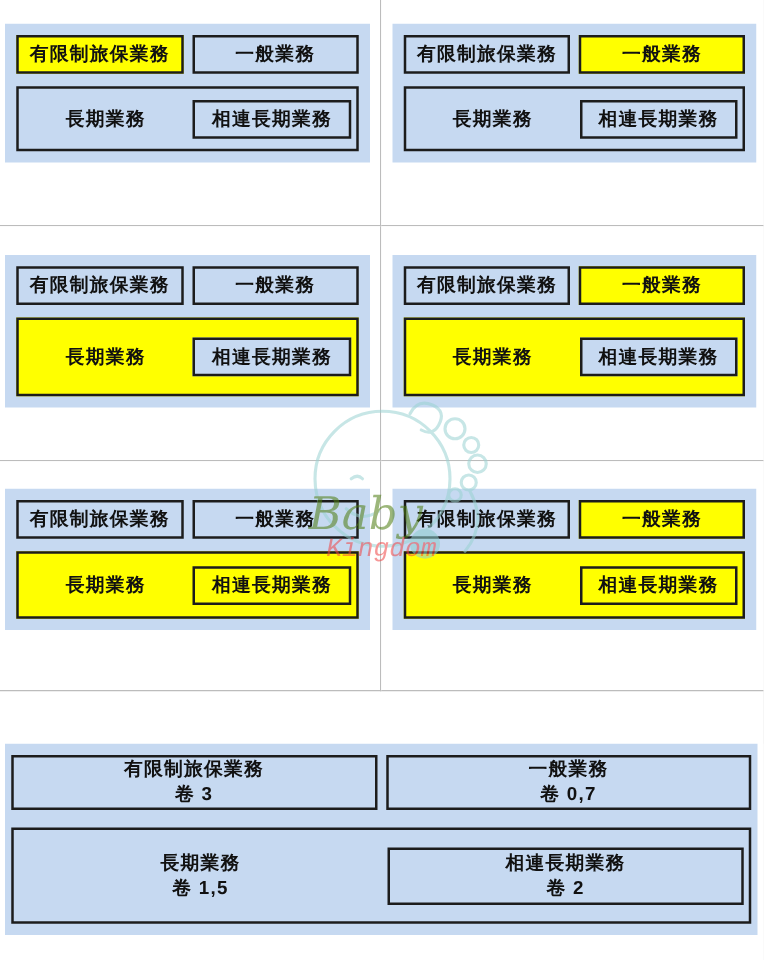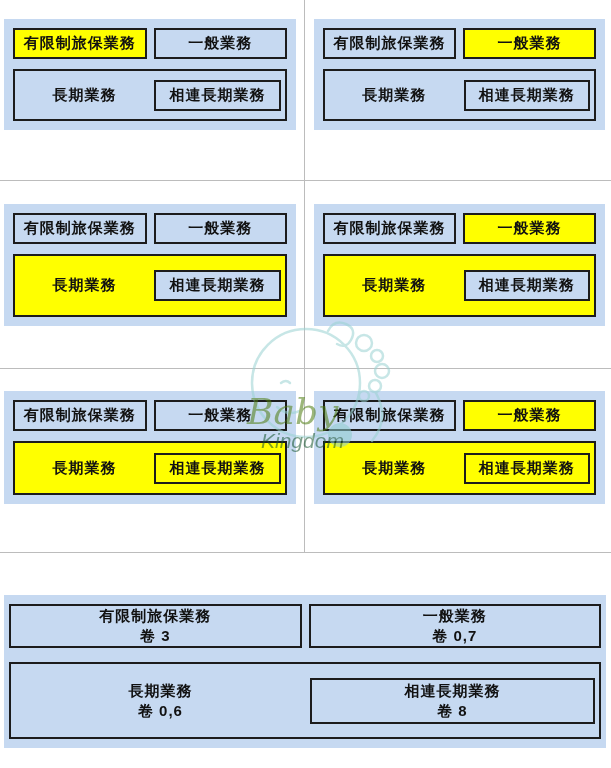--- a/index.html
+++ b/index.html
@@ -161,24 +161,24 @@
     top: 86px;
     font-family: "DejaVu Serif", serif;
     font-style: italic;
     font-size: 36px;
     color: #4d7c0f;
   }
   .wm-word2 {
     position: absolute;
     left: 28px;
     top: 124px;
-    font-family: Liberation Sans, sans-serif;
+    font-family: Liberation Mono, monospace;
     font-style: italic;
     font-size: 21px;
-    color: #14532d;
+    color: #ef4444;
   }
 </style>
 </head>
 <body>
 
 <div class="page">
 
   <div class="grid">
 
     <div class="cell c1 r1">
@@ -305,25 +305,25 @@
           <span>卷 3</span>
         </div>
         <div class="bbox">
           <span>一般業務</span>
           <span>卷 0,7</span>
         </div>
       </div>
       <div class="bbig">
         <div class="bbig-label">
           <span>長期業務</span>
-          <span>卷 0,6</span>
+          <span>卷 1,5</span>
         </div>
         <div class="binner">
           <span>相連長期業務</span>
-          <span>卷 8</span>
+          <span>卷 2</span>
         </div>
       </div>
     </div>
   </div>
 
   <div class="watermark">
     <svg width="205" height="160" viewBox="0 0 205 160">
       <g fill="none" stroke="#9ad2d2" stroke-width="2.5" stroke-linecap="round">
         <circle cx="73" cy="78" r="54"></circle>
         <path d="M95 26 q6 -12 18 -7 q11 5 5 16 q-5 9 -14 4"></path>

